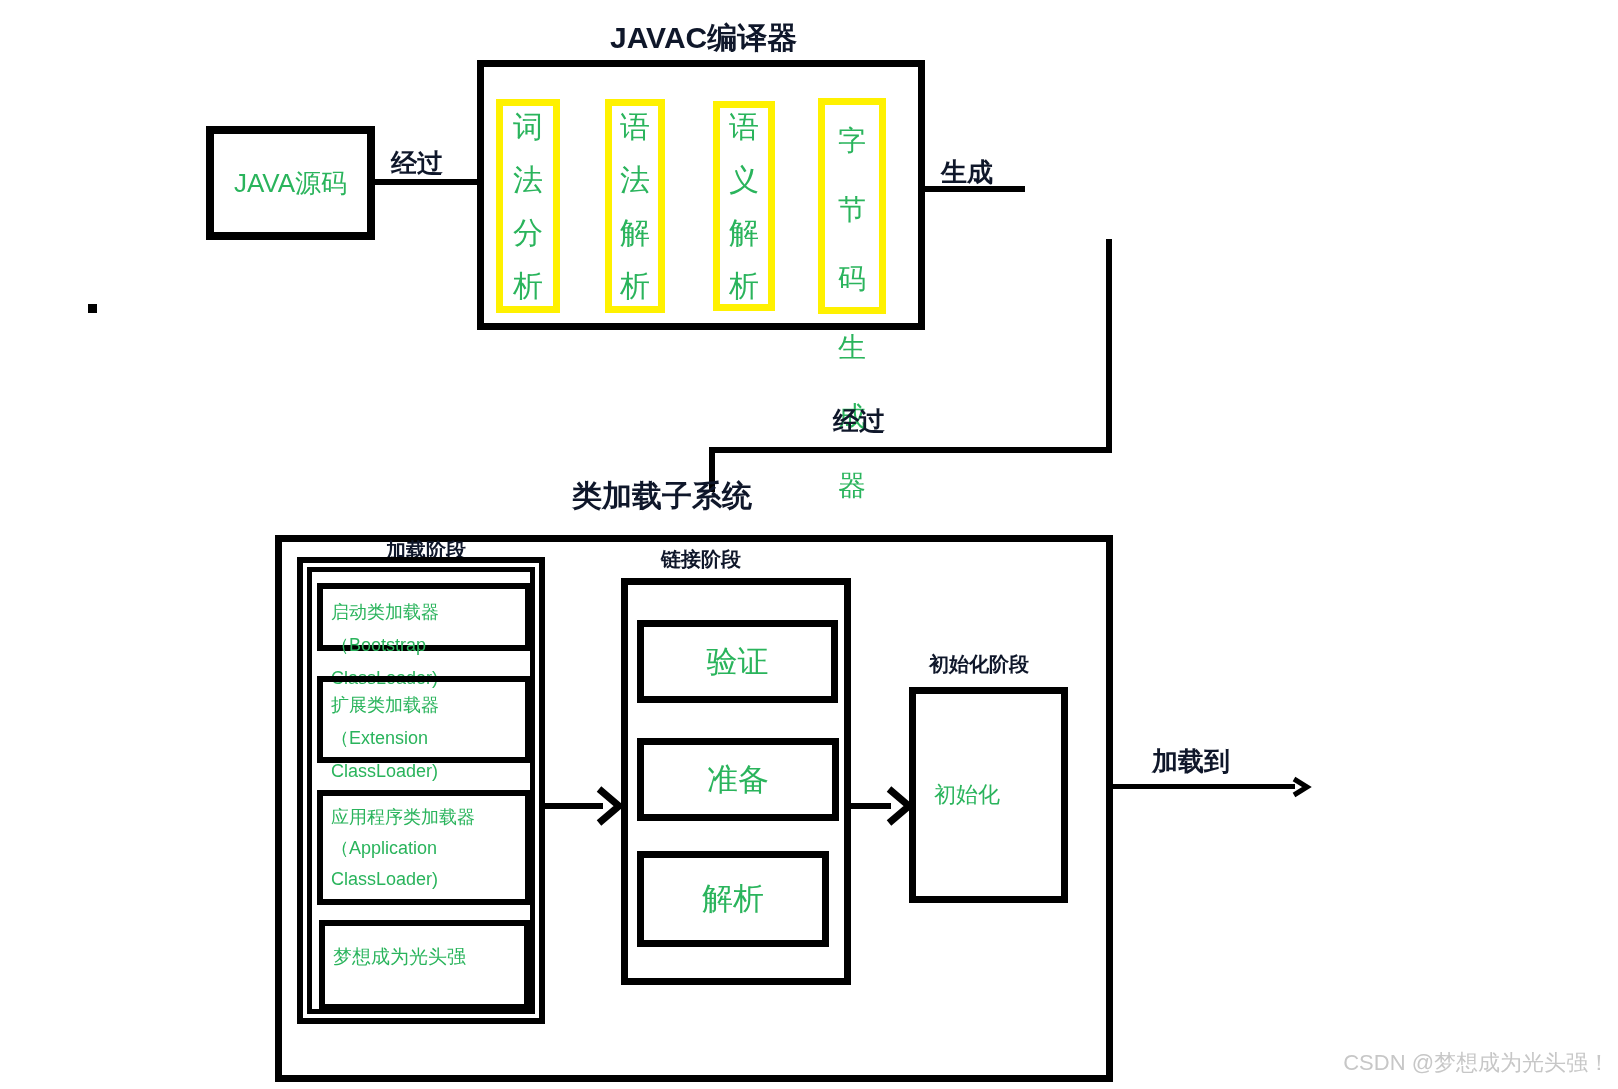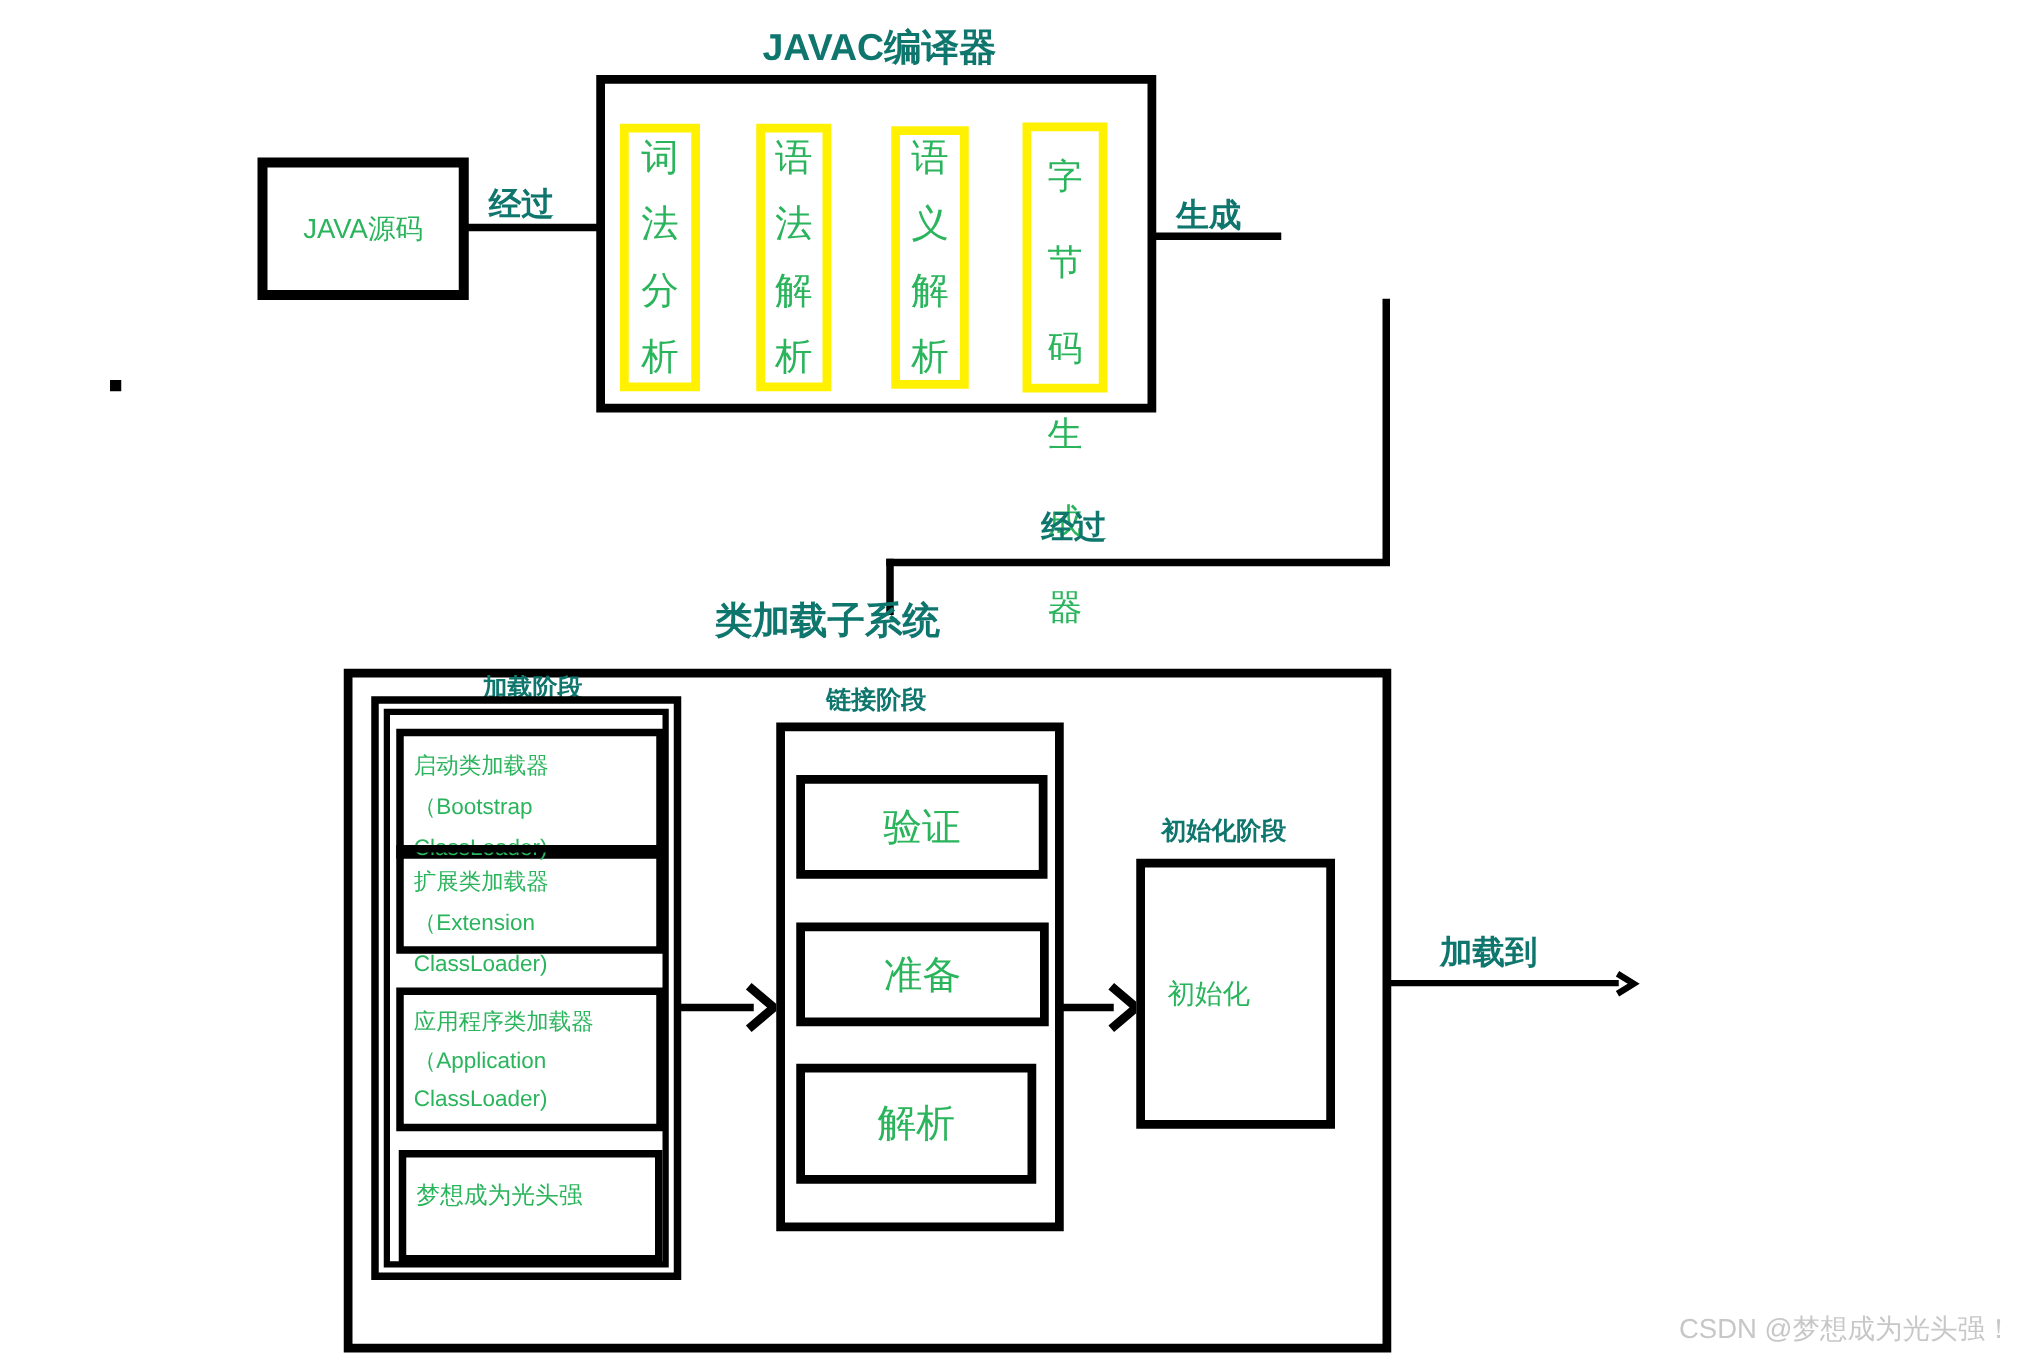--- a/index.html
+++ b/index.html
@@ -1,20 +1,20 @@
 <!DOCTYPE html>
 <html><head>
 <meta charset="utf-8">
 <style>
   html,body{margin:0;padding:0;background:#ffffff;}
   body{font-family:"Liberation Sans","DejaVu Sans",sans-serif;}
   .canvas{position:relative;width:1618px;height:1089px;background:#ffffff;overflow:hidden;}
   .abs{position:absolute;box-sizing:border-box;}
   .line{position:absolute;background:#000000;}
-  .blue{color:#0f766e;}
+  .blue{color:#0f172a;}
   .green{color:#2ab45c;}
   .box{position:absolute;box-sizing:border-box;border:7px solid #000;background:#fff;}
   .label{position:absolute;white-space:nowrap;}
   .big-title{font-size:30px;font-weight:bold;}
   .edge-label{font-size:26px;font-weight:bold;}
   .phase-label{font-size:20px;font-weight:bold;}
   .stage{border:7px solid #fff100;display:flex;justify-content:center;align-items:center;}
   .stage-text{white-space:pre-line;font-size:30px;line-height:53px;text-align:center;font-weight:500;}
   .stage.top{align-items:flex-start;}
   .stage.top .stage-text{line-height:69px;padding-top:1px;font-size:28px;}
@@ -52,21 +52,21 @@
 解
 析</span>
   </div>
   <div class="abs stage top" style="left:818px;top:98px;width:68px;height:216px;">
     <span class="stage-text green">字节
 码生
 成器</span>
   </div>
 
   <div class="box center-text" style="left:206px;top:126px;width:169px;height:114px;border-width:8px;">
-    <span class="green" style="font-size:22px;font-weight:500;">JAVA源码</span>
+    <span class="green" style="font-size:26px;font-weight:500;">JAVA源码</span>
   </div>
 
   <div class="label blue edge-label" style="left:391px;top:146px;">经过</div>
   <div class="line" style="left:374px;top:179px;width:104px;height:6px;"></div>
 
   <div class="label blue edge-label" style="left:941px;top:155px;">生成</div>
   <div class="line" style="left:924px;top:186px;width:101px;height:6px;"></div>
 
 
   <div class="line" style="left:1106px;top:239px;width:6px;height:211px;"></div>
@@ -75,21 +75,21 @@
   <div class="label blue edge-label" style="left:833px;top:404px;">经过</div>
 
   <div class="label blue big-title" style="left:572px;top:476px;">类加载子系统</div>
 
   <div class="box" style="left:275px;top:535px;width:838px;height:547px;"></div>
 
   <div class="label blue phase-label" style="left:386px;top:537px;">加载阶段</div>
   <div class="abs" style="left:297px;top:557px;width:248px;height:467px;border:6px solid #000;"></div>
   <div class="abs" style="left:307px;top:567px;width:228px;height:447px;border:5px solid #000;"></div>
 
-  <div class="abs loader-box" style="left:317px;top:583px;width:214px;height:104px;">
+  <div class="abs loader-box" style="left:317px;top:583px;width:214px;height:68px;">
     <span class="loader-text green">启动类加载器（Bootstrap
 ClassLoader)</span>
   </div>
   <div class="abs loader-box" style="left:317px;top:676px;width:214px;height:87px;">
     <span class="loader-text green">扩展类加载器（Extension
 ClassLoader)</span>
   </div>
   <div class="abs loader-box" style="left:317px;top:790px;width:214px;height:115px;">
     <span class="loader-text green" style="line-height:31px;padding-top:6px;">应用程序类加载器
 （Application

